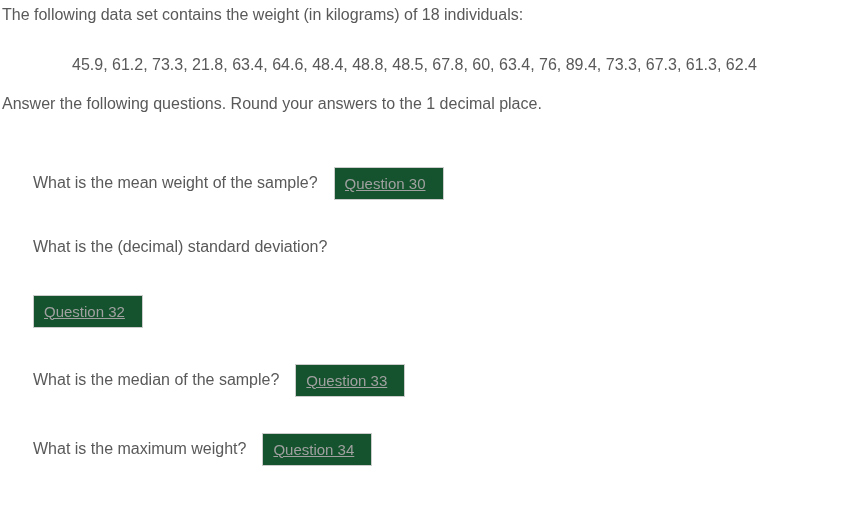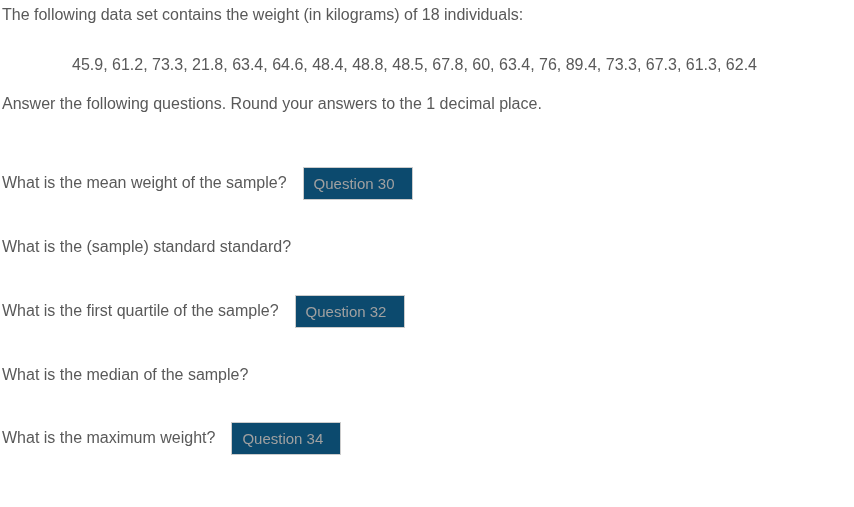--- a/index.html
+++ b/index.html
@@ -23,32 +23,34 @@
     margin-bottom: 16px;
   }
   .instruction {
     margin-bottom: 52px;
   }
   .question-row {
     display: flex;
     align-items: center;
     margin-bottom: 36px;
     gap: 16px;
+    margin-left: 31px;
   }
   .question-label {
     white-space: nowrap;
   }
   .answer-input {
     border: 1px solid #cccccc;
     padding: 7px 10px;
     font-size: 15px;
     color: #a0a0a0;
     font-family: Arial, Helvetica, sans-serif;
-    background: #0c4a6e;
+    background: #14532d;
     width: 110px;
+    text-decoration: underline;
   }
   .answer-input::placeholder {
     color: #a0a0a0;
     opacity: 1;
   }
 </style>
 </head>
 <body>
 
 <div class="intro">The following data set contains the weight (in kilograms) of 18 individuals:</div>
@@ -56,28 +58,28 @@
 <div class="dataset">45.9, 61.2, 73.3, 21.8, 63.4, 64.6, 48.4, 48.8, 48.5, 67.8, 60, 63.4, 76, 89.4, 73.3, 67.3, 61.3, 62.4</div>
 
 <div class="instruction">Answer the following questions. Round your answers to the 1 decimal place.</div>
 
 <div class="question-row">
   <span class="question-label">What is the mean weight of the sample?</span>
   <input class="answer-input" type="text" placeholder="Question 30" style="">
 </div>
 
 <div class="question-row">
-  <span class="question-label">What is the (sample) standard standard?</span>
+  <span class="question-label">What is the (decimal) standard deviation?</span>
 </div>
 
 <div class="question-row">
-  <span class="question-label">What is the first quartile of the sample?</span>
   <input class="answer-input" type="text" placeholder="Question 32" style="">
 </div>
 
 <div class="question-row">
   <span class="question-label">What is the median of the sample?</span>
+  <input class="answer-input" type="text" placeholder="Question 33" style="">
 </div>
 
 <div class="question-row">
   <span class="question-label">What is the maximum weight?</span>
   <input class="answer-input" type="text" placeholder="Question 34" style="">
 </div>
 
 </body></html>

